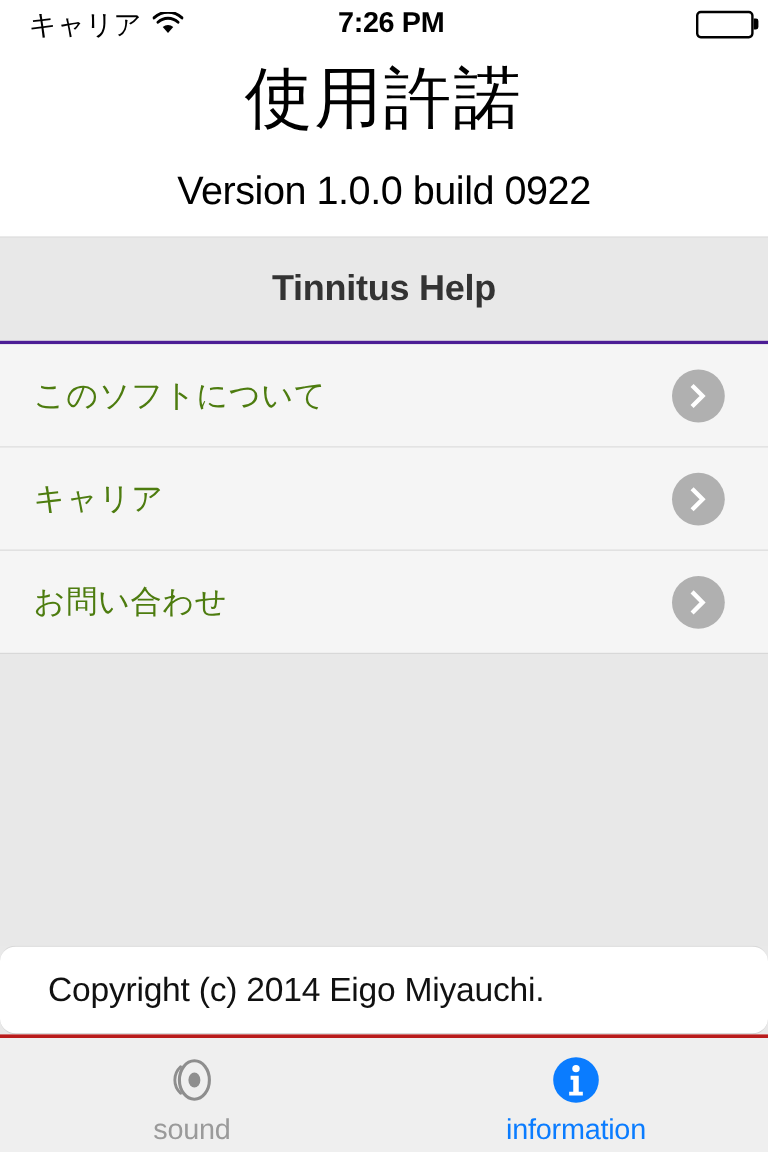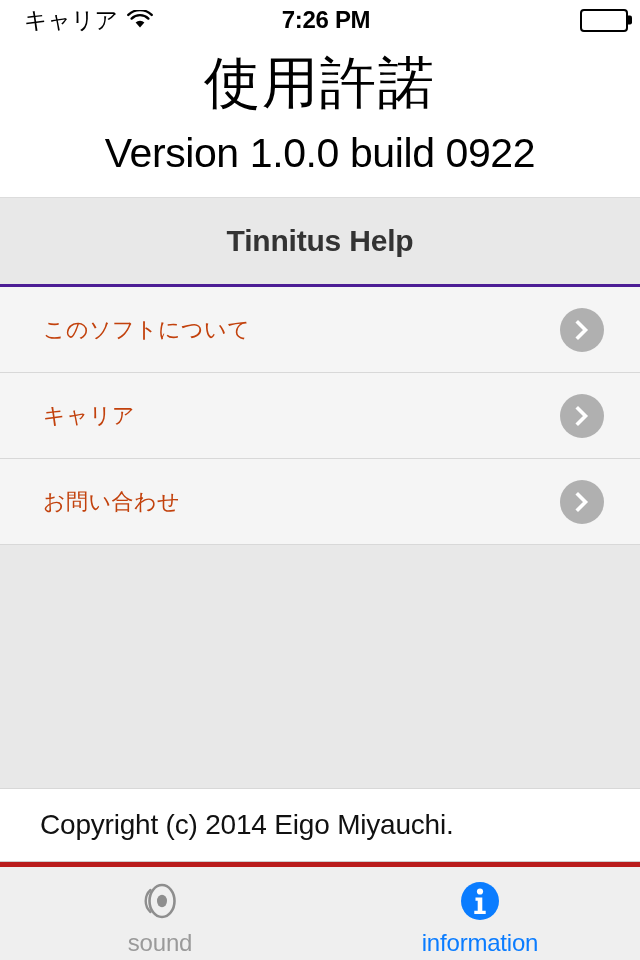--- a/index.html
+++ b/index.html
@@ -61,21 +61,21 @@
     display:flex; flex-direction:column;
     align-items:center; justify-content:flex-start;
     padding-top:8px;
   }
   .app-title {
     font-family:"DejaVu Serif","Liberation Serif",serif;
     font-size:56px; color:#000; line-height:1.25;
     letter-spacing:2px;
   }
   .app-version {
-    font-size:41px; color:#000; margin-top:12px; letter-spacing:-0.4px;
+    font-size:33px; color:#000; margin-top:22px; letter-spacing:-0.4px;
   }
 
   
   .table-wrap {
     flex:1 1 auto;
     background:#e9e9e9;
     display:flex; flex-direction:column;
     overflow:hidden;
   }
   .section-header {
@@ -91,49 +91,49 @@
   .row {
     height:86px;
     background:#f5f5f5;
     border-bottom:1px solid #d8d8d8;
     display:flex; align-items:center;
     padding:0 24px 0 28px;
     position:relative;
   }
   .row-label {
     flex:1 1 auto;
-    font-size:22px; color:#c2410c;
+    font-size:26px; color:#4d7c0f;
     letter-spacing:0.5px;
-    margin-left:15px;
   }
   .disclosure {
     flex:0 0 auto;
     width:44px; height:44px; border-radius:50%;
     background:#b0b0b0;
     display:flex; align-items:center; justify-content:center;
     margin-right:12px;
   }
   .disclosure svg { display:block; }
   .filler { flex:1 1 auto; background:#e8e8e8; min-height:10px; }
   .copyright-row {
     flex:0 0 74px;
     background:#ffffff;
     border-top:1px solid #d8d8d8;
     border-bottom:1px solid #cfcfcf;
     display:flex; align-items:center;
     padding-left:40px;
     font-size:28px; color:#111111;
     letter-spacing:-0.2px;
+    border-radius:13px;
   }
 
   
   .tab-bar {
     flex:0 0 98px;
     background:#efefef;
-    border-top:5px solid #b91c1c;
+    border-top:3px solid #b91c1c;
     display:flex;
   }
   .tab {
     flex:1 1 50%;
     display:flex; flex-direction:column;
     align-items:center; justify-content:center;
     gap:4px;
     padding-top:6px;
   }
   .tab-icon { height:48px; display:flex; align-items:center; justify-content:center; }

